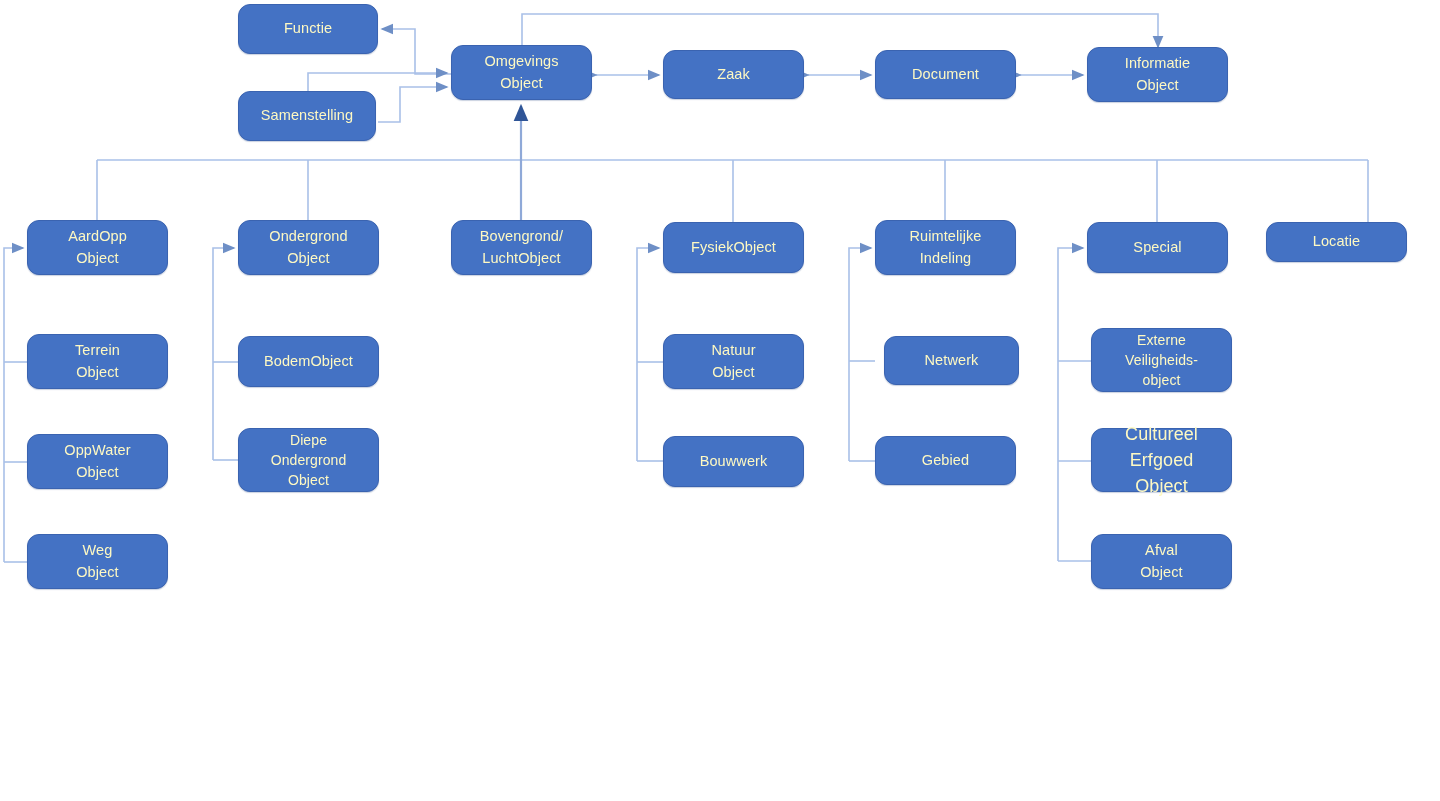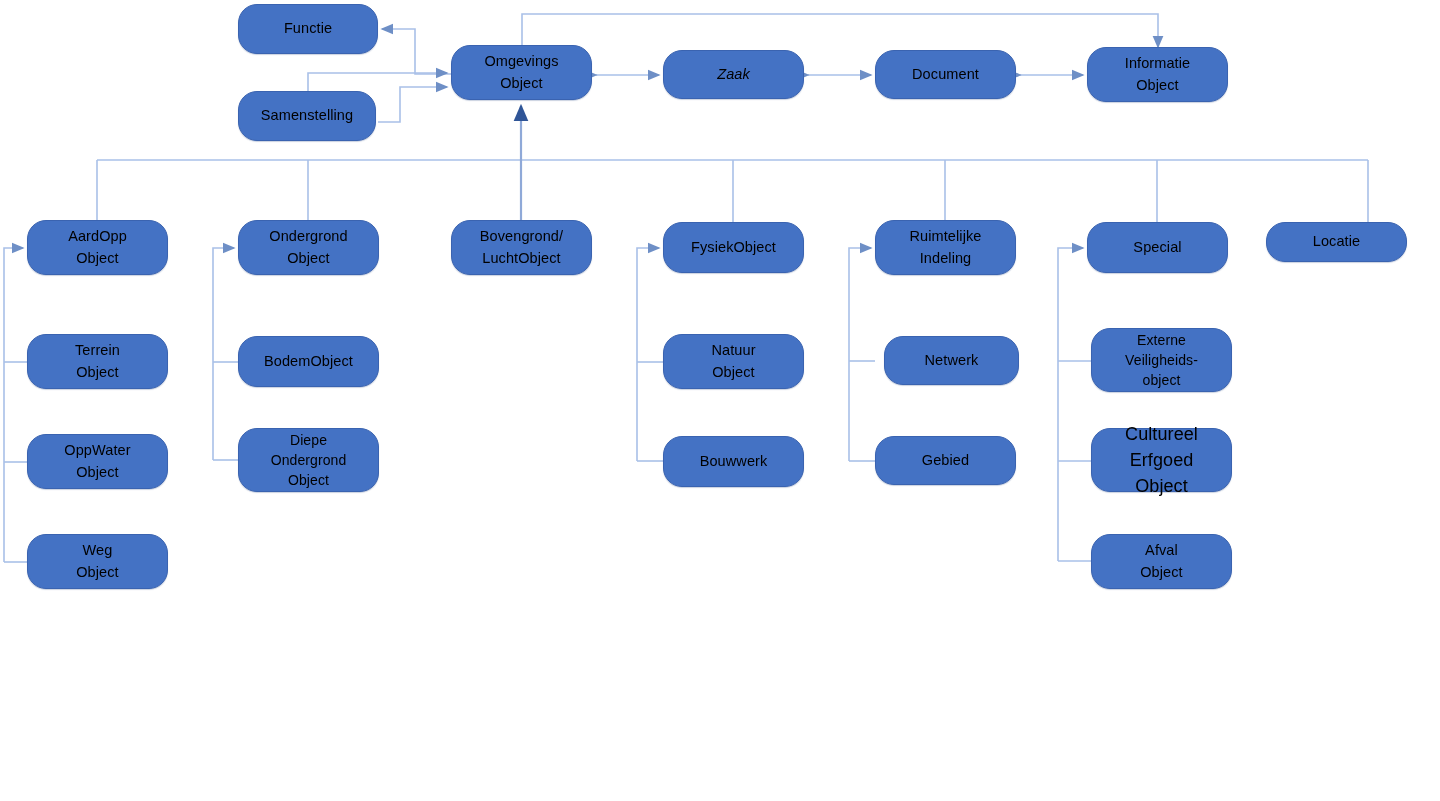--- a/index.html
+++ b/index.html
@@ -3,22 +3,22 @@
 <meta charset="utf-8">
 <style>
   html,body{margin:0;padding:0;background:#ffffff;}
   body{width:1440px;height:801px;overflow:hidden;font-family:"Liberation Sans",sans-serif;}
   #stage{position:relative;width:1440px;height:801px;background:#fff;}
   svg.wires{position:absolute;left:0;top:0;width:1440px;height:801px;pointer-events:none;}
   .node{
     position:absolute;
     background:#4472C4;
     border:1px solid #3A63B0;
-    border-radius:19px;
-    color:#000000;
+    border-radius:12px;
+    color:#fef9c3;
     display:flex;align-items:center;justify-content:center;
     text-align:center;
     font-size:14.5px;
     line-height:1.45;
     letter-spacing:.1px;
     box-sizing:border-box;
     padding:2px 0;
     box-shadow:0 1px 1px rgba(40,70,130,.25);
   }
   .node span{display:block;white-space:pre-line;}
@@ -116,21 +116,21 @@
   <div class="node" style="left:238px;top:4px;width:140px;height:50px;">
     <span>Functie</span>
   </div>
   <div class="node" style="left:238px;top:91px;width:138px;height:50px;">
     <span>Samenstelling</span>
   </div>
   <div class="node" style="left:451px;top:45px;width:141px;height:55px;">
     <span>Omgevings
 Object</span>
   </div>
-  <div class="node" style="left:663px;top:50px;width:141px;height:49px;font-style:italic;">
+  <div class="node" style="left:663px;top:50px;width:141px;height:49px;">
     <span>Zaak</span>
   </div>
   <div class="node" style="left:875px;top:50px;width:141px;height:49px;">
     <span>Document</span>
   </div>
   <div class="node" style="left:1087px;top:47px;width:141px;height:55px;">
     <span>Informatie
 Object</span>
   </div>
 

